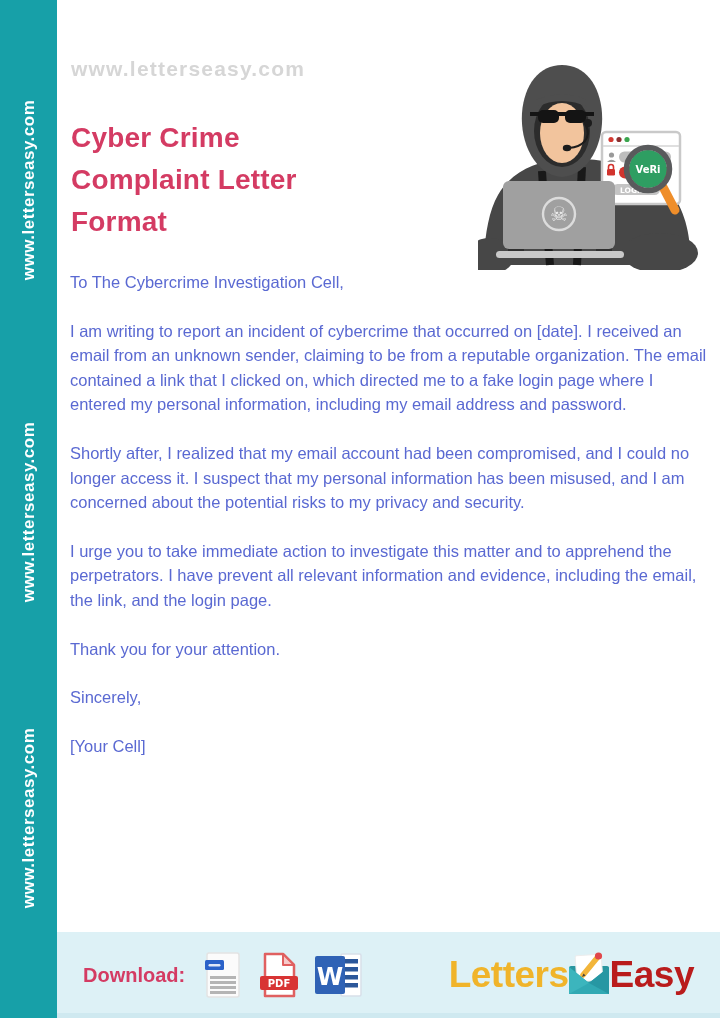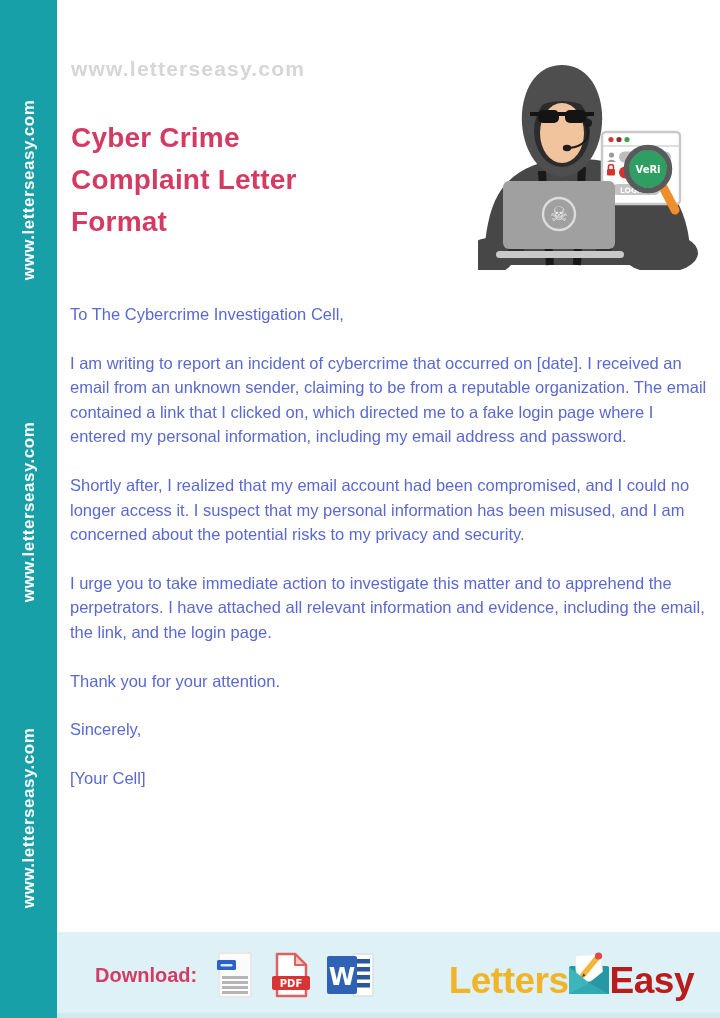--- a/index.html
+++ b/index.html
@@ -17,33 +17,33 @@
   .watermark { position:absolute; left:71px; top:57px; font-size:21px; font-weight:bold;
     color:#d6d6d6; letter-spacing:1.2px; }
   .title { position:absolute; left:71px; top:117px; width:280px; font-size:28px;
     font-weight:bold; color:#d43b63; line-height:42px; letter-spacing:.2px; }
 
   
   .illus { position:absolute; left:478px; top:55px; width:240px; height:215px; }
 
   
   .letter { position:absolute; left:70px; top:270px; width:642px;
-    color:#5a69d2; font-size:16.5px; line-height:24.6px;margin-top:32px; }
+    color:#5a69d2; font-size:16.5px; line-height:24.6px; }
   .letter p { margin:0 0 24px 0; }
 
   
   .footer { position:absolute; left:57px; top:932px; width:663px; height:86px;
     background:#ddf1f6; display:flex; align-items:center; }
   .footer::after { content:""; position:absolute; left:0; bottom:0; width:100%; height:5px;
     background:#cfe9f0; }
-  .download-label { margin-left:38px; font-size:20px; font-weight:bold; color:#d43b63; }
+  .download-label { margin-left:26px; font-size:20px; font-weight:bold; color:#d43b63; }
   .dl-icons { display:flex; align-items:center; gap:15px; margin-left:18px;justify-content:center; }
   .dl-icons svg { display:block; }
 
-  .logo { position:absolute; right:26px; top:948px; height:54px; display:flex; align-items:flex-end; }
+  .logo { position:absolute; right:26px; top:948px; height:54px; display:flex; align-items:center; }
   .logo-part1 { color:#f0b42a; font-size:37px; font-weight:bold; letter-spacing:-.5px; }
   .logo-part2 { color:#b91c1c; font-size:37px; font-weight:bold; letter-spacing:-.5px; }
   .logo svg { margin:0 -2px 4px -3px; }
 </style>
 </head>
 <body>
 
 <div class="page">
 
   <div class="sidebar">
@@ -129,21 +129,21 @@
         <circle cx="170" cy="114" r="21.5" fill="none" stroke="#595a5c" stroke-width="5.5"></circle>
         <text x="170" y="118" font-size="10" font-weight="bold" text-anchor="middle" fill="#ffffff" font-family="DejaVu Sans, sans-serif">VeRi</text>
       </g>
     </svg>
   </div>
 
   <div class="letter">
       <p>To The Cybercrime Investigation Cell,</p>
       <p>I am writing to report an incident of cybercrime that occurred on [date]. I received an email from an unknown sender, claiming to be from a reputable organization. The email contained a link that I clicked on, which directed me to a fake login page where I entered my personal information, including my email address and password.</p>
       <p>Shortly after, I realized that my email account had been compromised, and I could no longer access it. I suspect that my personal information has been misused, and I am concerned about the potential risks to my privacy and security.</p>
-      <p>I urge you to take immediate action to investigate this matter and to apprehend the perpetrators. I have attached all relevant information and evidence, including the email, the link, and the login page.</p>
+      <p>I urge you to take immediate action to investigate this matter and to apprehend the perpetrators. I have prevent all relevant information and evidence, including the email, the link, and the login page.</p>
       <p>Thank you for your attention.</p>
       <p>Sincerely,</p>
       <p>[Your Cell]</p>
     </div>
 
   <div class="footer">
     <span class="download-label">Download:</span>
     <div class="dl-icons">
 
       <svg width="40" height="48" viewBox="0 0 40 48">

